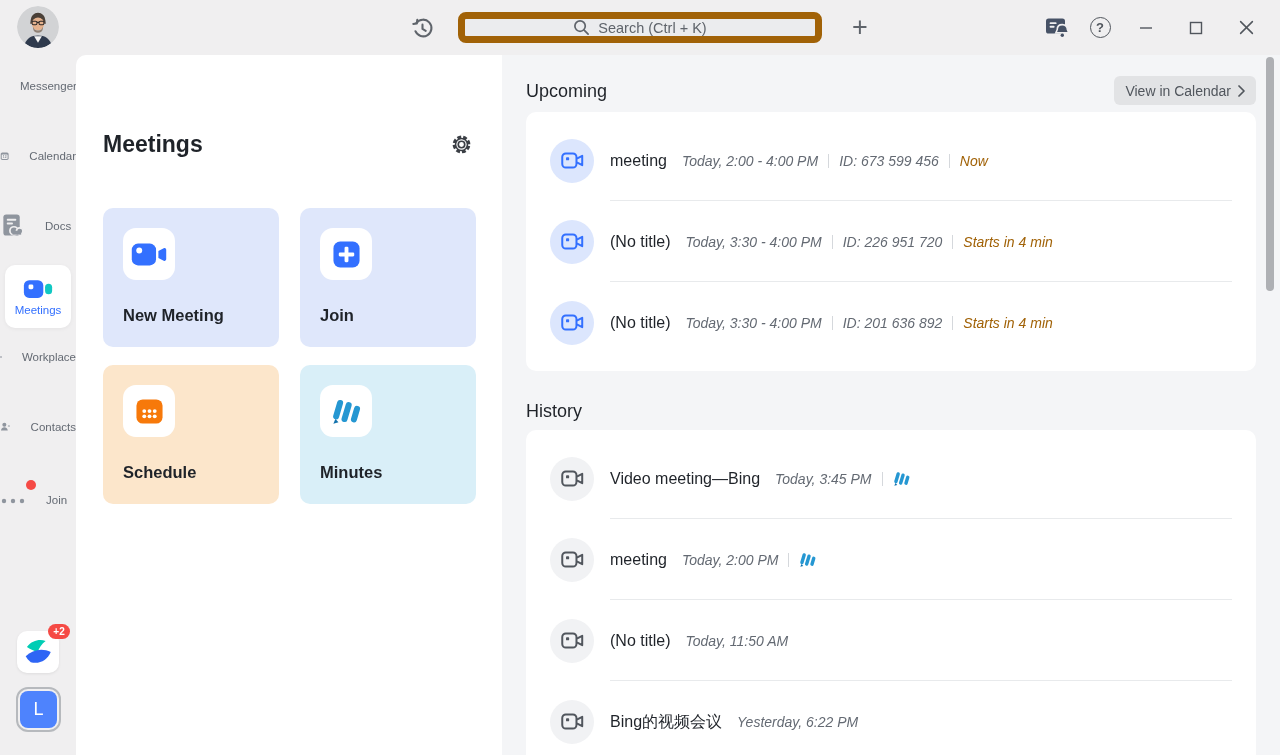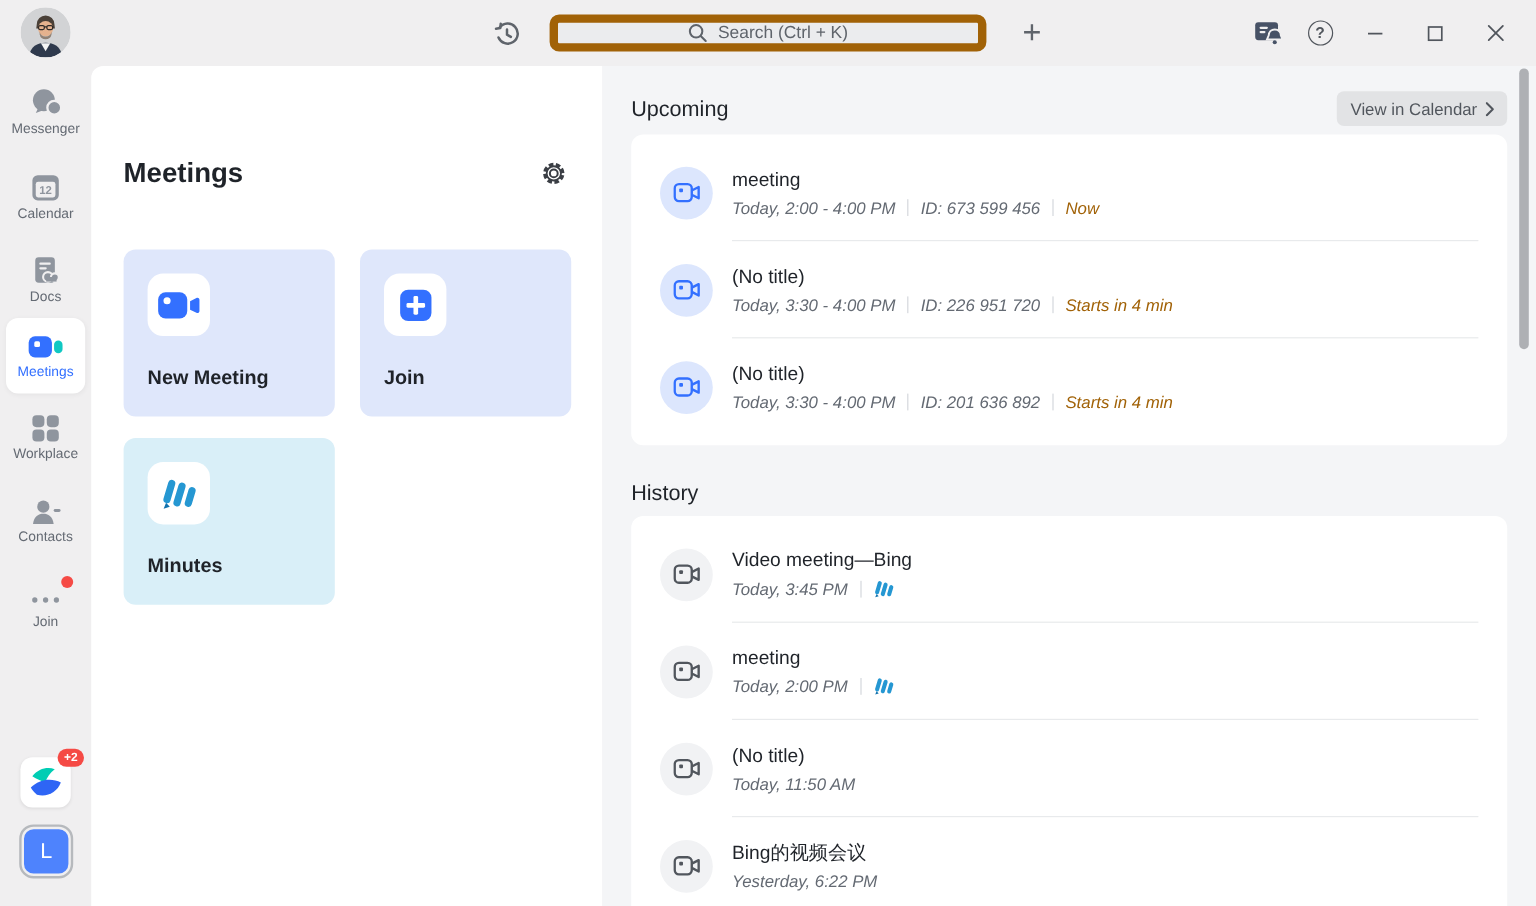--- a/index.html
+++ b/index.html
@@ -13,21 +13,21 @@
   .searchbar { position:absolute; left:458px; top:12px; width:364px; height:31px; background:#ebecee; border:7px solid #a16207; border-radius:8px; display:flex; align-items:center; justify-content:center; gap:8px; cursor:text; }
   .searchbar .ph { font-size:14.5px; color:#5f646b; }
   .plus-btn { position:absolute; left:845px; top:8px; width:30px; height:38px; font-size:27px; font-weight:300; color:#5f646b; display:flex; align-items:center; justify-content:center; cursor:pointer; }
   .tb-right { position:absolute; right:14px; top:0; height:55px; display:flex; align-items:center; gap:10px; }
   .tb-icon { width:32px; height:32px; display:flex; align-items:center; justify-content:center; cursor:pointer; }
   .help-circle { width:21px; height:21px; border:1.7px solid #51565d; border-radius:50%; display:flex; align-items:center; justify-content:center; font-size:13px; font-weight:600; color:#51565d; }
   .winctl { width:40px; height:34px; display:flex; align-items:center; justify-content:center; cursor:pointer; }
 
   
   .sidebar { position:absolute; left:0; top:55px; width:76px; height:700px; background:#f0eff0; }
-  .nav-item { position:absolute; left:0; width:76px; display:flex; flex-direction:column; align-items:center; gap:4px; cursor:pointer; }
+  .nav-item { position:absolute; left:0; width:76px; display:flex; flex-direction:row; align-items:center; gap:20px; cursor:pointer; }
   .nav-label { font-size:11.5px; color:#646a73; }
   .nav-sel { position:absolute; left:5px; width:66px; height:63px; background:#ffffff; border-radius:10px; display:flex; flex-direction:column; align-items:center; justify-content:center; gap:3px; box-shadow:0 1px 4px rgba(0,0,0,.05); cursor:pointer; }
   .nav-sel .nav-label { color:#3370ff; }
   .more-wrap { position:relative; }
   .red-dot { position:absolute; top:-11px; right:-10px; width:10px; height:10px; border-radius:50%; background:#f54a45; }
   .app-logo { position:absolute; left:17px; top:576px; width:42px; height:42px; background:#ffffff; border-radius:10px; display:flex; align-items:center; justify-content:center; box-shadow:0 1px 3px rgba(0,0,0,.08); cursor:pointer; }
   .app-badge { position:absolute; top:-7px; right:-11px; min-width:22px; height:15px; border-radius:8px; background:#f54a45; color:#fff; font-size:10px; font-weight:700; display:flex; align-items:center; justify-content:center; padding:0 4px; }
   .ws-avatar-ring { position:absolute; left:16px; top:632px; width:45px; height:45px; border:2px solid #b6b9bd; border-radius:12px; padding:2px; background:#f0eff0; cursor:pointer; }
   .ws-avatar { width:100%; height:100%; background:#4e83fd; border-radius:8px; color:#fff; font-size:18px; display:flex; align-items:center; justify-content:center; }
 
@@ -46,21 +46,21 @@
   
   .right-panel { position:absolute; left:502px; top:55px; width:778px; height:700px; background:#f4f5f7; overflow:hidden; }
   .sec-head { position:absolute; left:24px; font-size:18px; font-weight:400; color:#1f2329; }
   .view-cal-btn { position:absolute; right:24px; top:21px; height:29px; background:#e2e3e5; border-radius:6px; display:flex; align-items:center; gap:7px; padding:0 11px; font-size:14px; color:#51565d; cursor:pointer; }
   .mcard { position:absolute; left:24px; width:730px; background:#ffffff; border-radius:10px; padding:8px 0; }
   .mrow { position:relative; height:81px; display:flex; align-items:center; padding:0 24px; cursor:pointer; }
   .mrow.divided::after { content:""; position:absolute; left:84px; right:24px; bottom:0; border-bottom:1px solid #e8eaec; }
   .mavatar { width:44px; height:44px; border-radius:50%; display:flex; align-items:center; justify-content:center; margin-right:16px; flex:none; }
   .mavatar.blue { background:#dce6fd; color:#3370ff; }
   .mavatar.gray { background:#f1f2f4; color:#51565d; }
-  .mtext { display:flex; flex-direction:column; gap:5px; }
+  .mtext { display:flex; gap:15px; }
   .mtitle { font-size:16px; color:#1f2329; line-height:19px; }
   .mmeta { display:flex; align-items:center; gap:10px; font-size:14px; color:#646a73;font-style:italic; }
   .vsep { width:1px; height:14px; background:#d5d8dc; }
   .status { color:#a16207; }
 
   .scroll-thumb { position:absolute; left:1266px; top:57px; width:8px; height:234px; background:#aeb0b4; border-radius:4px; cursor:grab; }
 </style>
 </head>
 <body>
 
@@ -266,20 +266,36 @@
       <div class="icon-box">
         <svg viewBox="0 0 30 30" width="29" height="29">
           <rect x="1.5" y="1.5" width="27" height="27" rx="7" fill="#3370ff"></rect>
           <rect x="13" y="7" width="4" height="16" rx="1.2" fill="#ffffff"></rect>
           <rect x="7" y="13" width="16" height="4" rx="1.2" fill="#ffffff"></rect>
         </svg>
       </div>
       <div class="card-label">Join</div>
     </div>
 
+    <div class="card card-orange">
+      <div class="icon-box">
+        <svg viewBox="0 0 30 30" width="29" height="29">
+          <rect x="1.5" y="2.5" width="27" height="25" rx="6.5" fill="#f7790a"></rect>
+          <g fill="#ffffff">
+            <circle cx="9.6" cy="14.6" r="2"></circle>
+              <circle cx="15" cy="14.6" r="2"></circle>
+              <circle cx="20.4" cy="14.6" r="2"></circle>
+            <circle cx="9.6" cy="20" r="2"></circle>
+              <circle cx="15" cy="20" r="2"></circle>
+              <circle cx="20.4" cy="20" r="2"></circle>
+          </g>
+        </svg>
+      </div>
+      <div class="card-label">Schedule</div>
+    </div>
 
     <div class="card card-cyan">
       <div class="icon-box">
         <svg viewBox="0 0 28 28" width="30" height="30">
           <use href="#minutes-logo"></use>
         </svg>
       </div>
       <div class="card-label">Minutes</div>
     </div>
   </div>

